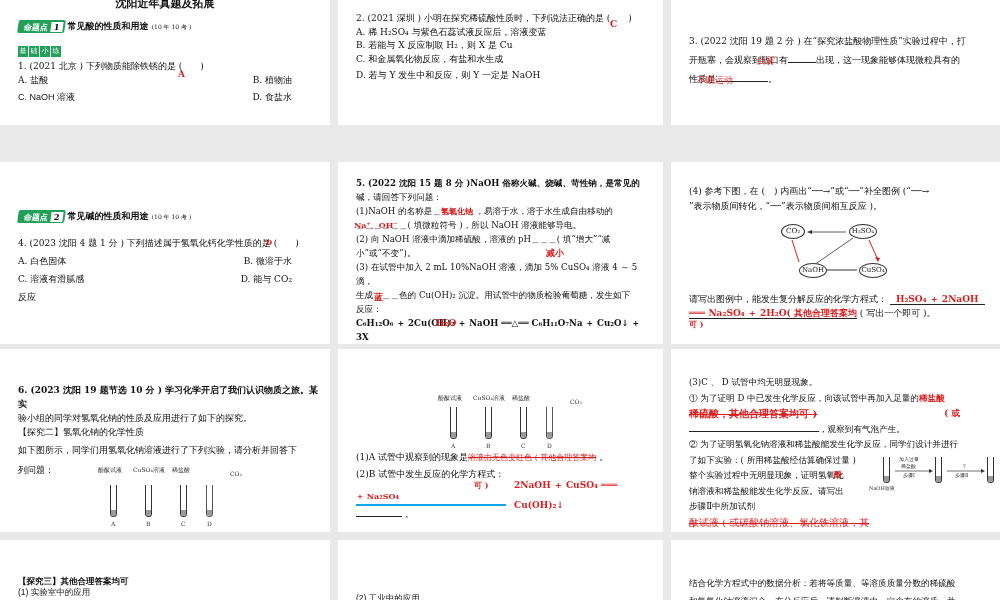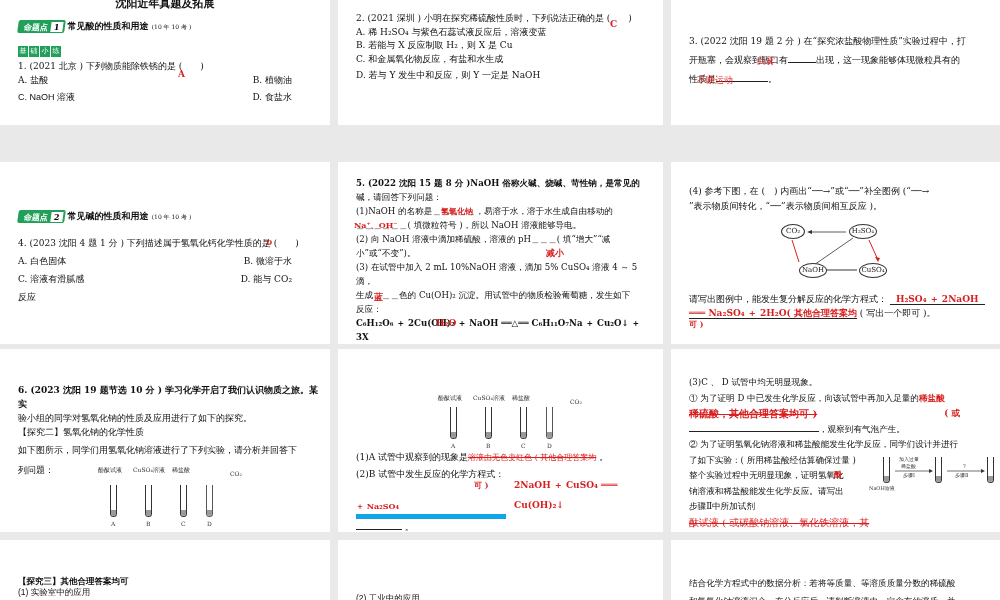--- a/index.html
+++ b/index.html
@@ -206,21 +206,21 @@
     <span class="small" style="position:absolute; left:109px; top:48px;">D</span>
   </div>
   <div class="inner" style="top:100px; line-height:16px;">
     <div>
       <span>(1)A 试管中观察到的现象是</span><span class="strike" style="font-weight:normal; font-size:8px;">溶液由无色变红色 ( 其他合理答案均</span> 。
     </div>
     <div>(2)B 试管中发生反应的化学方程式：</div>
     <span class="ans" style="left:118px; top:28px; font-size:8px;">可 )</span>
     <span class="ans" style="left:158px; top:28px;">2NaOH ＋ CuSO₄ ═══</span>
     <span class="ans" style="left:158px; top:48px;">Cu(OH)₂↓</span>
-    <div style="margin-top:16px; width:150px; border-bottom:5px solid #0ea5e9;"><span class="red" style="font-weight:bold; font-size:8px;">＋ Na₂SO₄</span></div>
+    <div style="margin-top:6px; width:150px; border-bottom:2px solid #0ea5e9;"><span class="red" style="font-weight:bold; font-size:8px;">＋ Na₂SO₄</span></div>
     <div><span class="blank" style="min-width:46px;"></span> 。</div>
   </div>
 </div>
 
 <div class="slide c3 r3">
   <div class="inner" style="top:26px; line-height:15.5px; font-size:8.6px;">
     <div>(3)C 、 D 试管中均无明显现象。</div>
     <div><span>① 为了证明 D 中已发生化学反应，向该试管中再加入足量的</span><span class="red" style="font-weight:bold;">稀盐酸</span></div>
     <div style="display:flex; justify-content:space-between; padding-right:30px;">
         <span class="strike" style="font-size:10px; font-weight:bold;">稀硫酸，其他合理答案均可 )</span>

